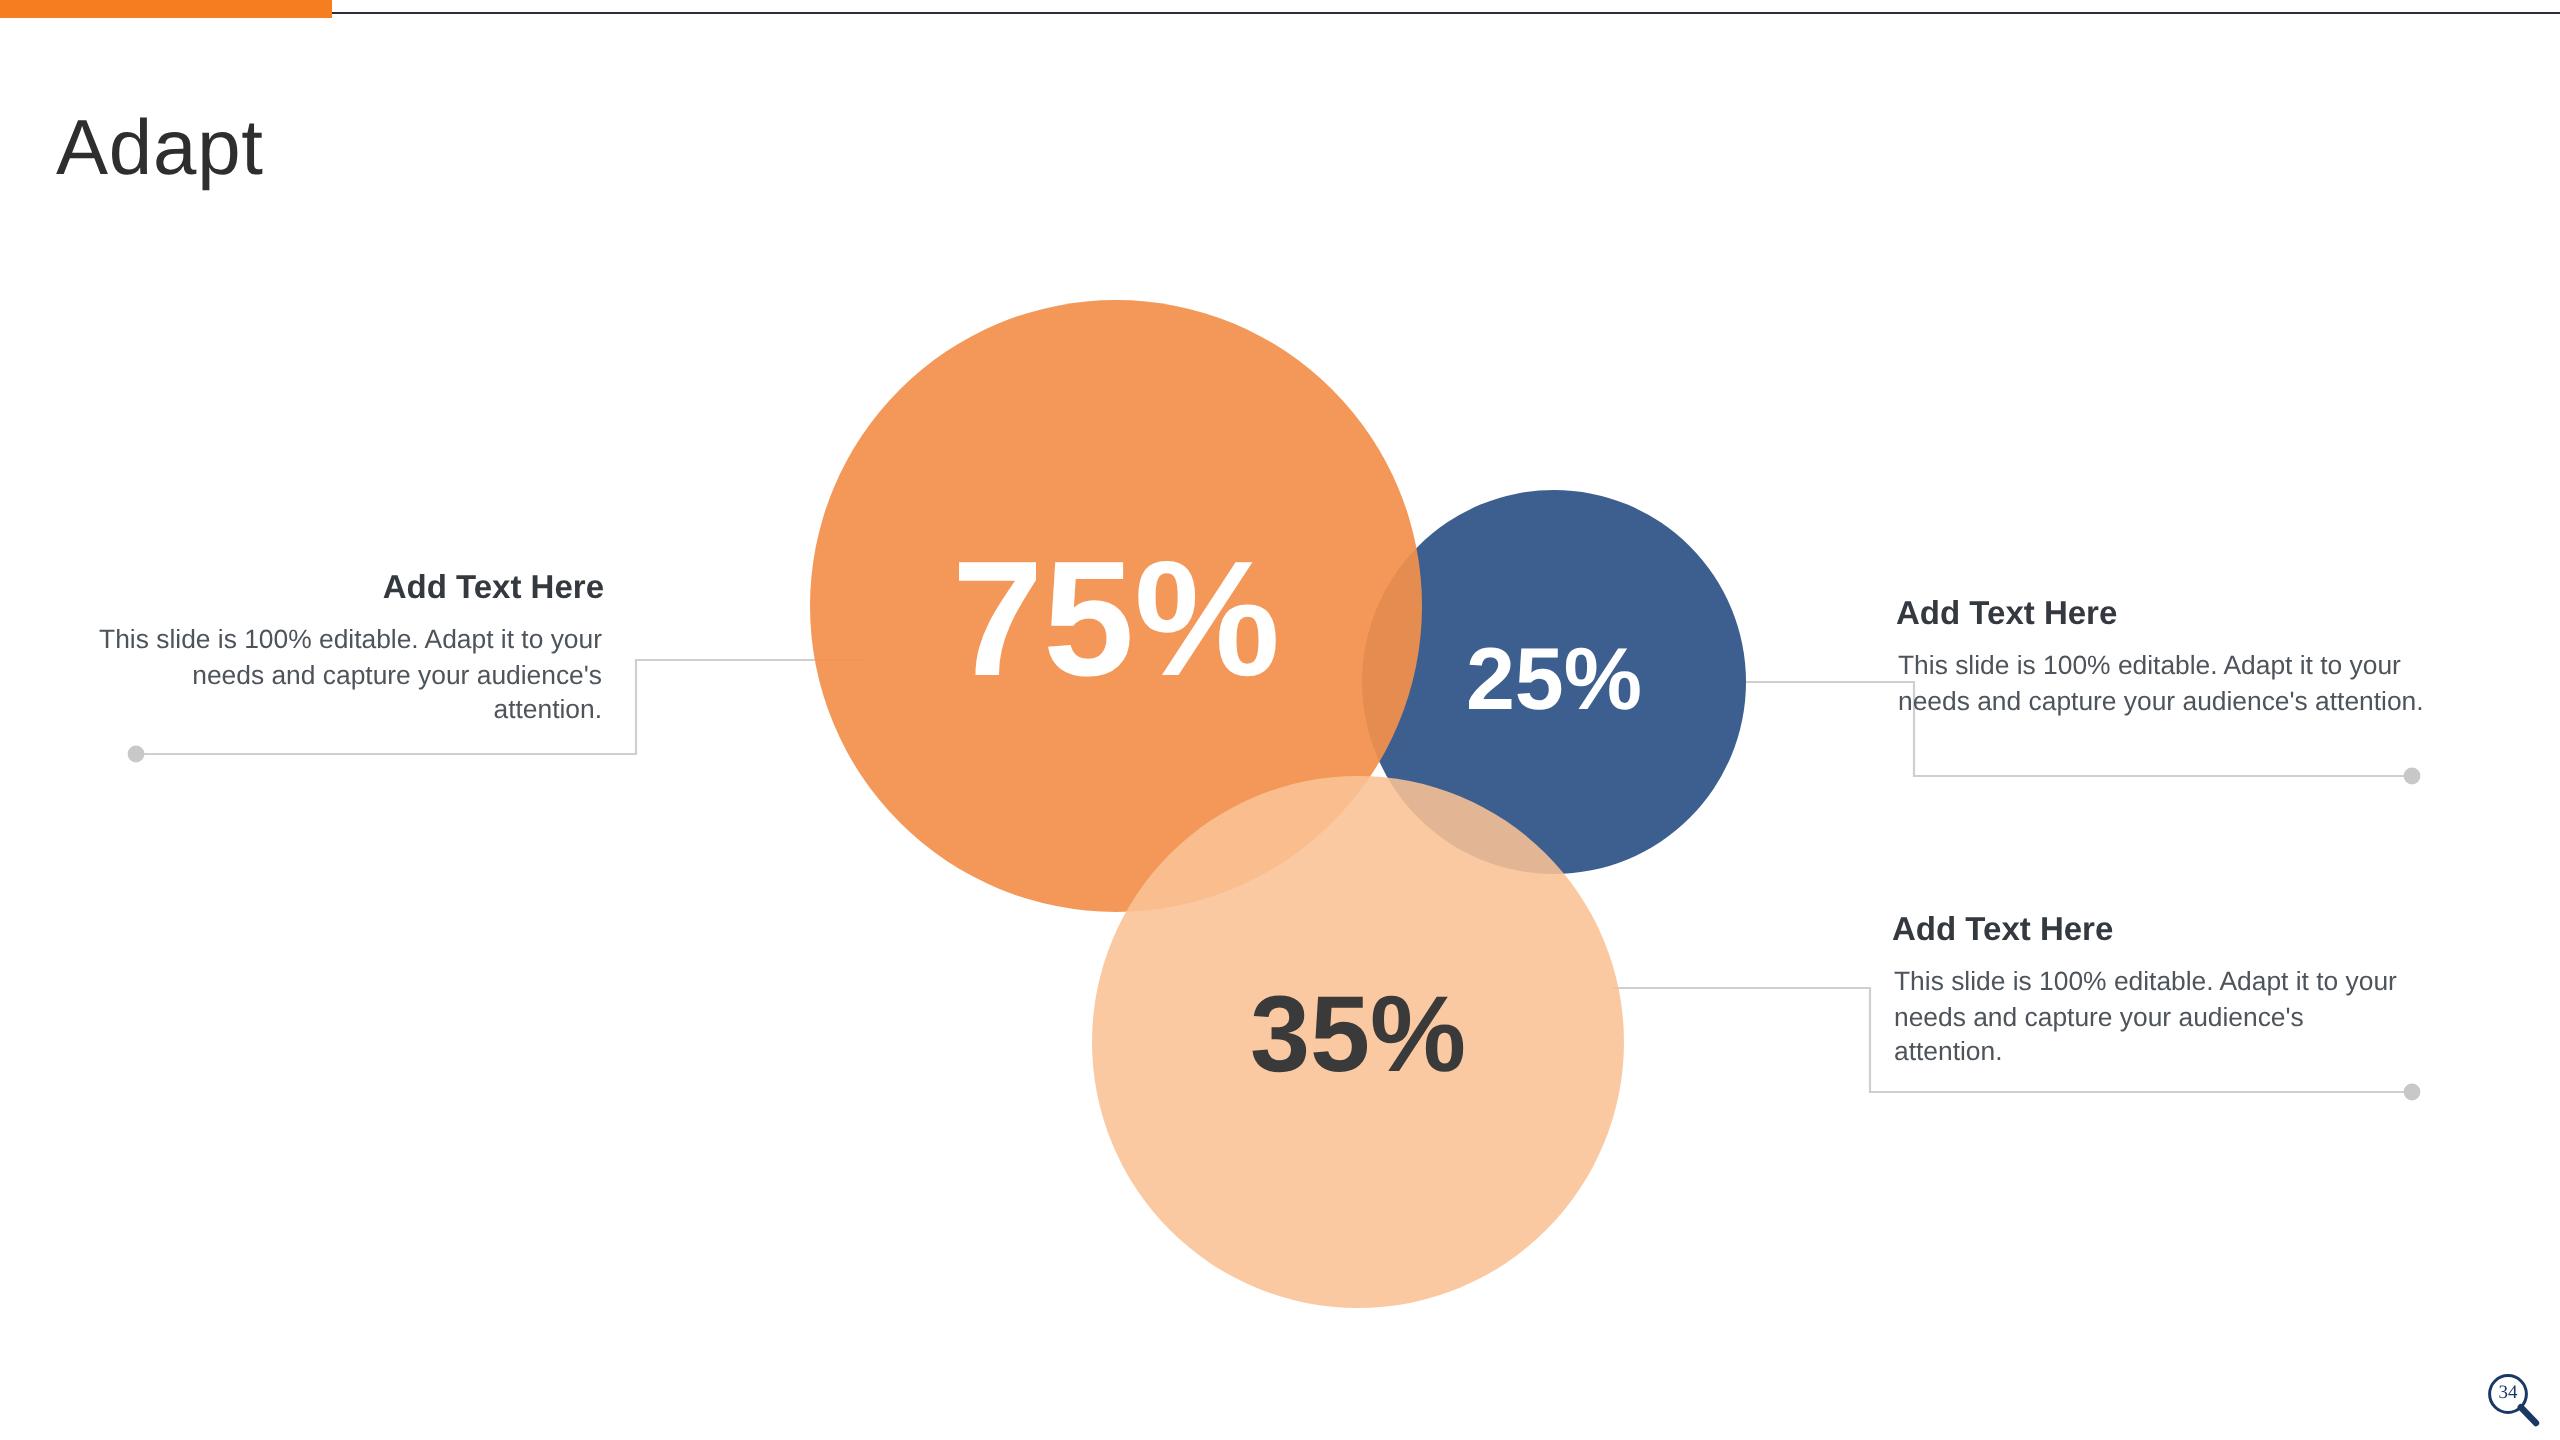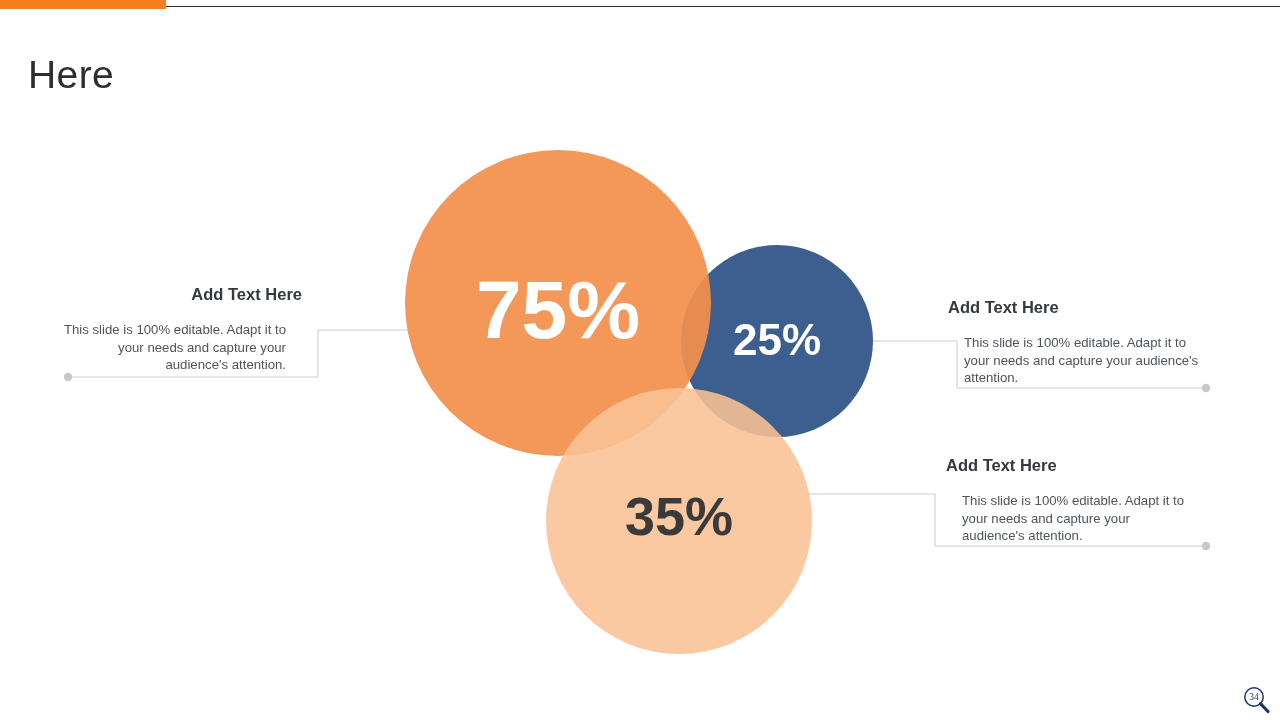--- a/index.html
+++ b/index.html
@@ -73,21 +73,21 @@
     color: #33393f;
     line-height: 22px;
     margin: 0 0 6px 0;
     white-space: nowrap;
   }
   .callout .c-body {
     font-size: 13.2px;
     font-weight: normal;
     color: #4d545b;
     line-height: 17.5px;
-    margin: 16px;
+    margin: 1px;
   }
 
   #callout-left {
     left: 38px;
     top: 283px;
     width: 264px;
     text-align: right;
   }
   #callout-right {
     left: 948px;
@@ -112,21 +112,21 @@
   }
 </style>
 </head>
 <body>
 
 <div class="slide" style="background: rgb(255, 255, 255);">
 
   <div class="top-rule" style="background: rgb(43, 47, 56);"></div>
   <div class="top-accent" style="background: rgb(244, 126, 32);"></div>
 
-  <h1 class="page-title">Here</h1>
+  <h1 class="page-title">Adapt</h1>
 
   <div class="venn-stage">
     <svg width="1280" height="720" viewBox="0 0 1280 720" xmlns="http://www.w3.org/2000/svg">
 
       <g>
         <path d="M 68 377 L 318 377 L 318 330 L 432 330" fill="none" stroke="#cfcfcf" stroke-width="1.1"></path>
         <circle cx="68" cy="377" r="4.2" fill="#c8c8c8"></circle>
       </g>
 
       <g>

